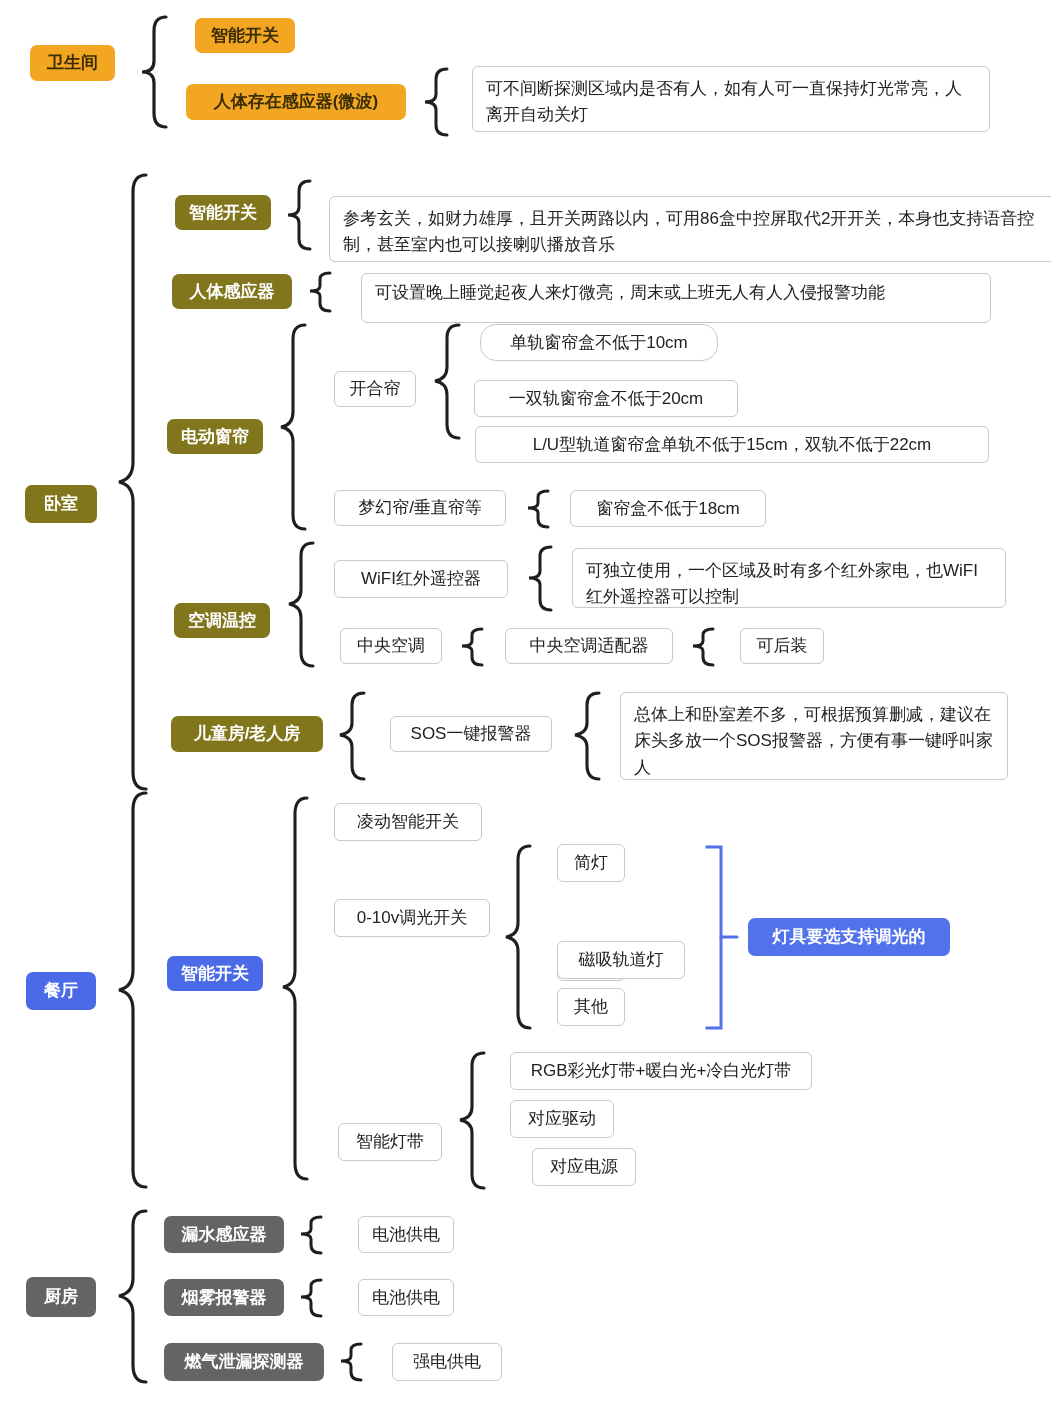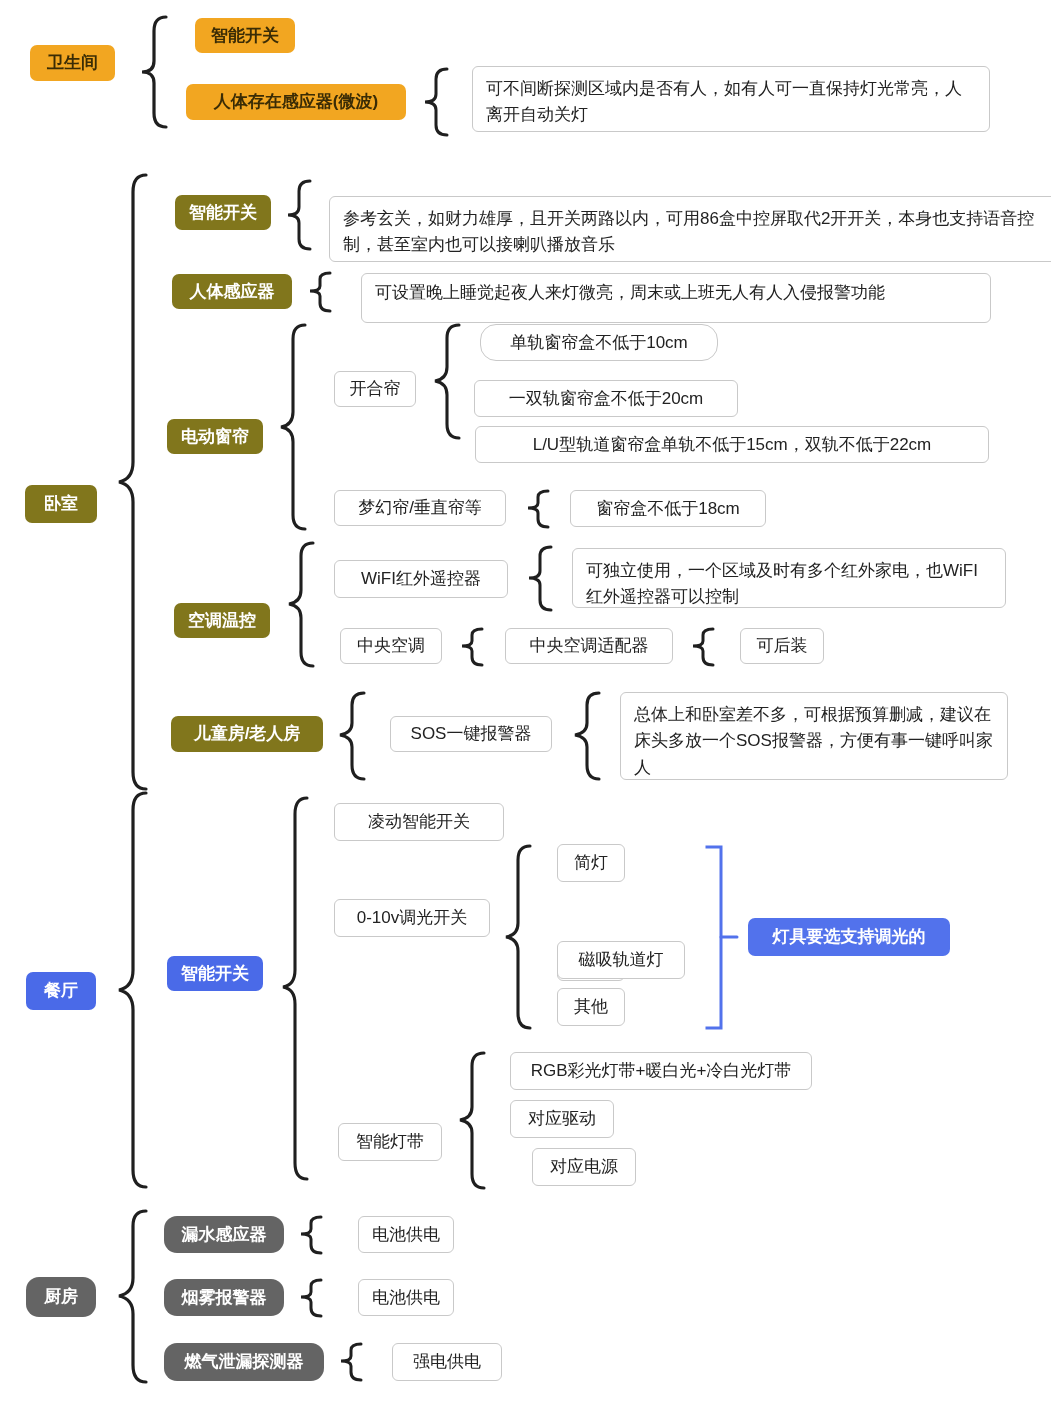--- a/index.html
+++ b/index.html
@@ -45,21 +45,21 @@
     white-space: normal;
     display: block;
     line-height: 1.55;
     border-radius: 6px;
     text-align: left;
   }
   .node.orange     { background: #F2A621; color: #3a2c05; font-weight: 700; font-size: 17px; padding: 0 12px; }
   .node.olive      { background: #81761C; color: #ffffff; font-weight: 700; font-size: 17px; padding: 0 12px; }
   .node.blue       { background: #4A6AE8; color: #ffffff; font-weight: 700; font-size: 17px; padding: 0 12px; }
   .node.blue-note  { background: #5272EC; color: #ffffff; font-weight: 700; font-size: 17px; padding: 0 14px; }
-  .node.gray       { background: #646464; color: #ffffff; font-weight: 700; font-size: 17px; padding: 11px 12px; border-radius: 13px; }
+  .node.gray       { background: #646464; color: #ffffff; font-weight: 700; font-size: 17px; padding: 11px 12px; }
 
   
   .brace { position: absolute; }
   .brace svg { display: block; overflow: visible; }
   .sqbracket { position: absolute; }
   .sqbracket svg { display: block; overflow: visible; }
 </style>
 </head>
 <body>
 
@@ -206,21 +206,21 @@
   </div>
 
   <div class="node blue" style="left:167px; top:956px; width:96px; height:35px;">智能开关</div>
 
   <div class="brace" style="left:278px; top:795px;">
     <svg width="32" height="390" viewBox="0 0 32 390">
       <path d="M29 3 Q17 3 17 19 L17 175 Q17 190 5 192 Q17 194 17 209 L17 368 Q17 384 29 384" fill="none" stroke="#1f1f1f" stroke-width="3.1" stroke-linecap="round"></path>
     </svg>
   </div>
 
-  <div class="node plain" style="left:334px; top:803px; width:170px; height:38px;">凌动智能开关</div>
+  <div class="node plain" style="left:334px; top:803px; width:148px; height:38px;">凌动智能开关</div>
 
   <div class="node plain" style="left:334px; top:899px; width:156px; height:38px;">0-10v调光开关</div>
 
   <div class="brace" style="left:501px; top:843px;">
     <svg width="32" height="190" viewBox="0 0 32 190">
       <path d="M29 3 Q17 3 17 17 L17 80 Q17 92 5 94 Q17 96 17 108 L17 170 Q17 185 29 185" fill="none" stroke="#1f1f1f" stroke-width="3.1" stroke-linecap="round"></path>
     </svg>
   </div>
 
   <div class="node plain" style="left:557px; top:844px; width:68px; height:38px;">简灯</div>

